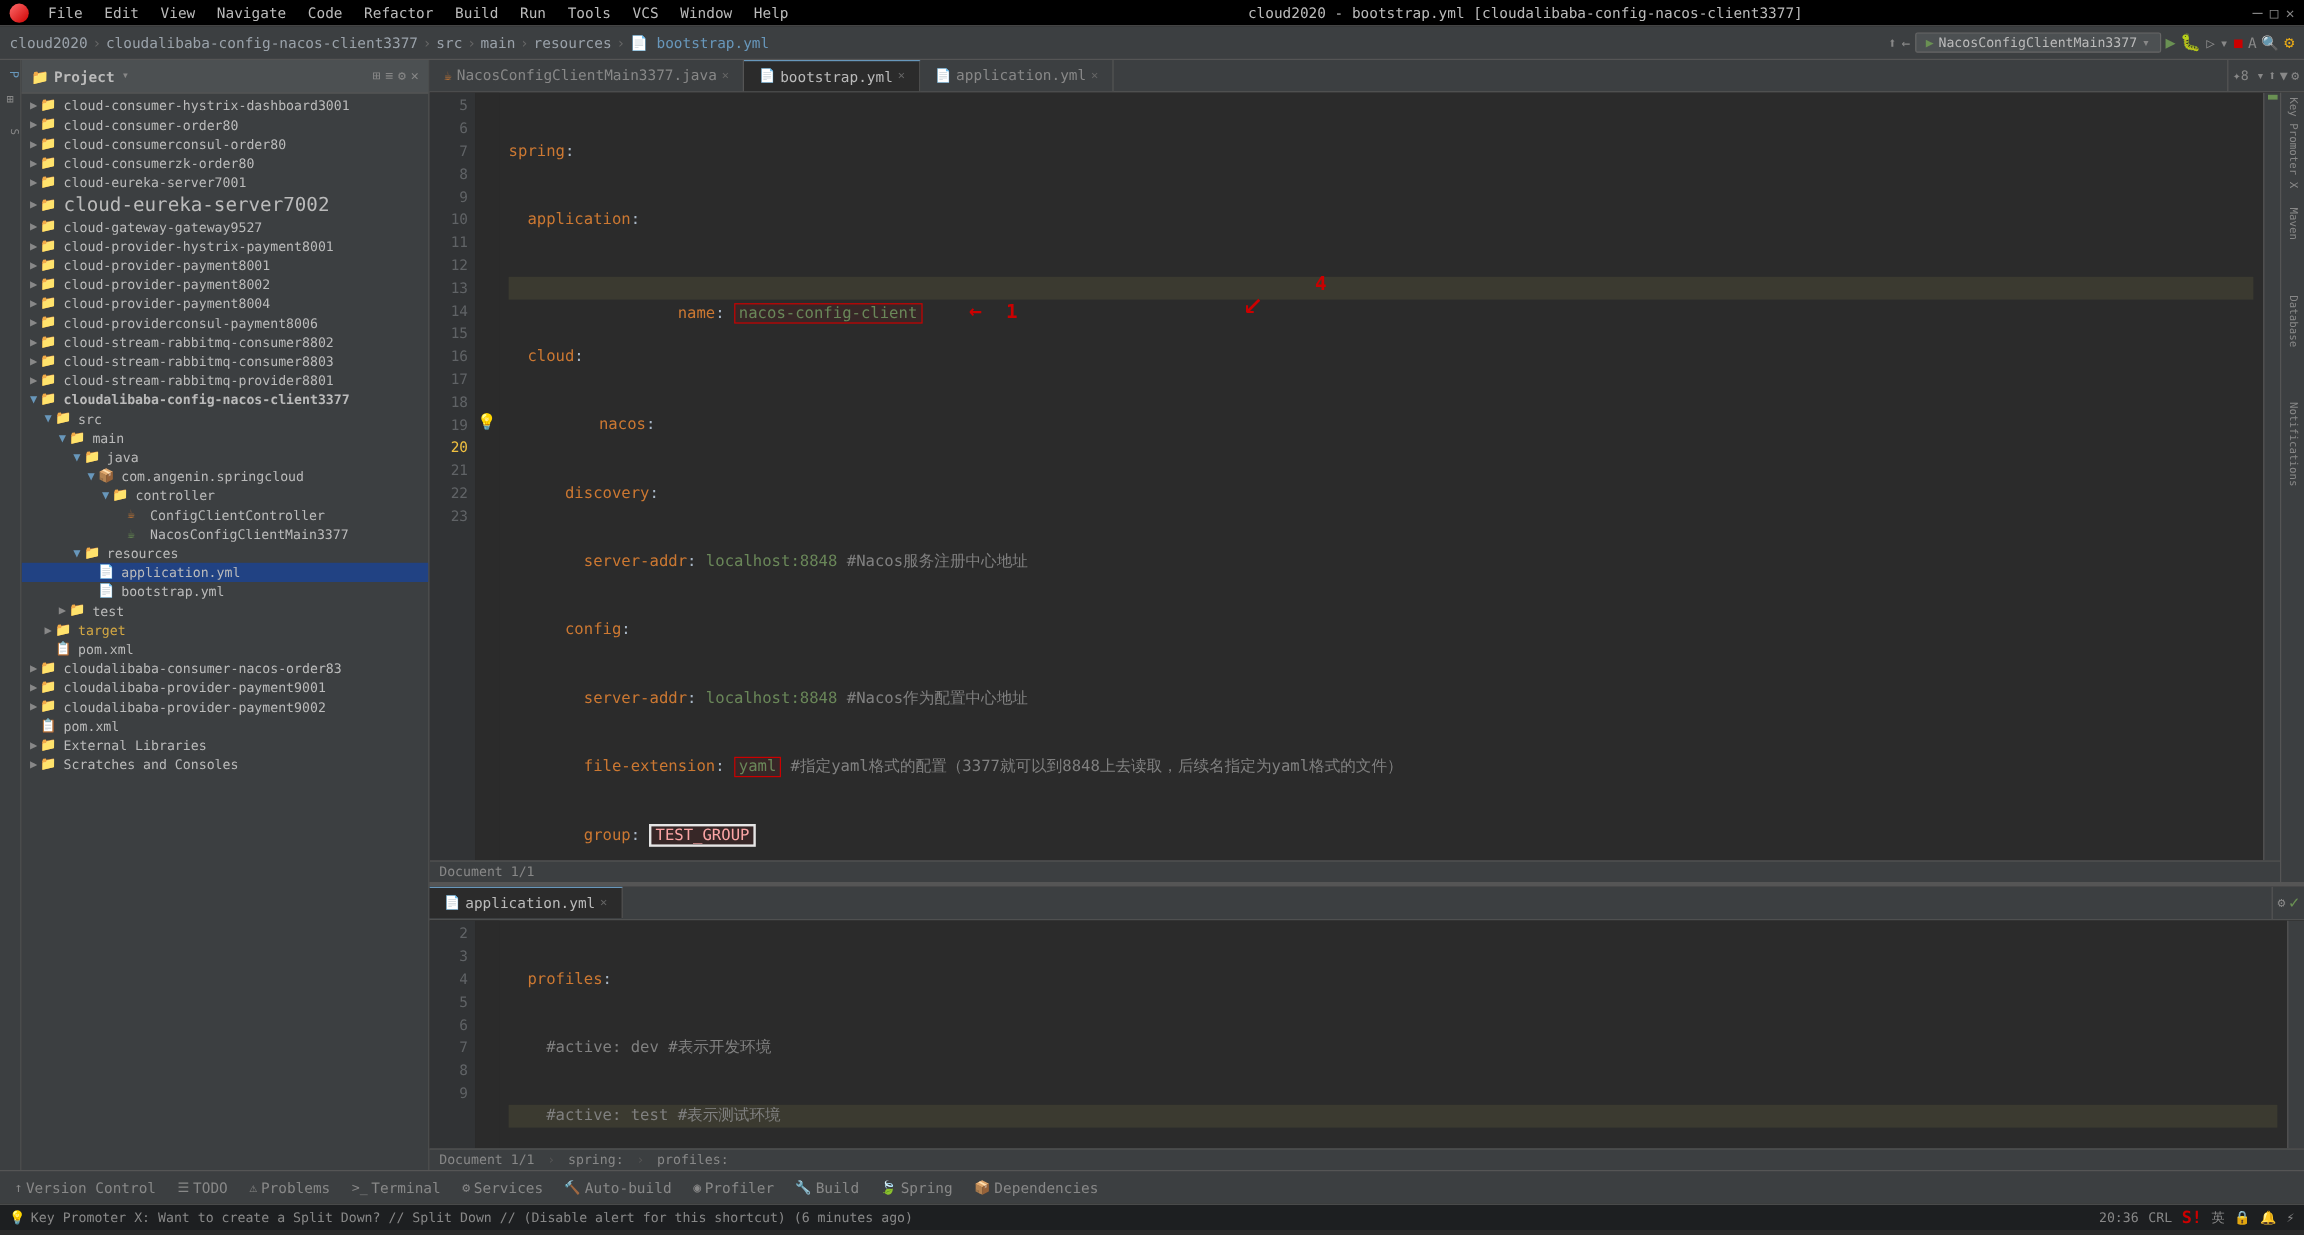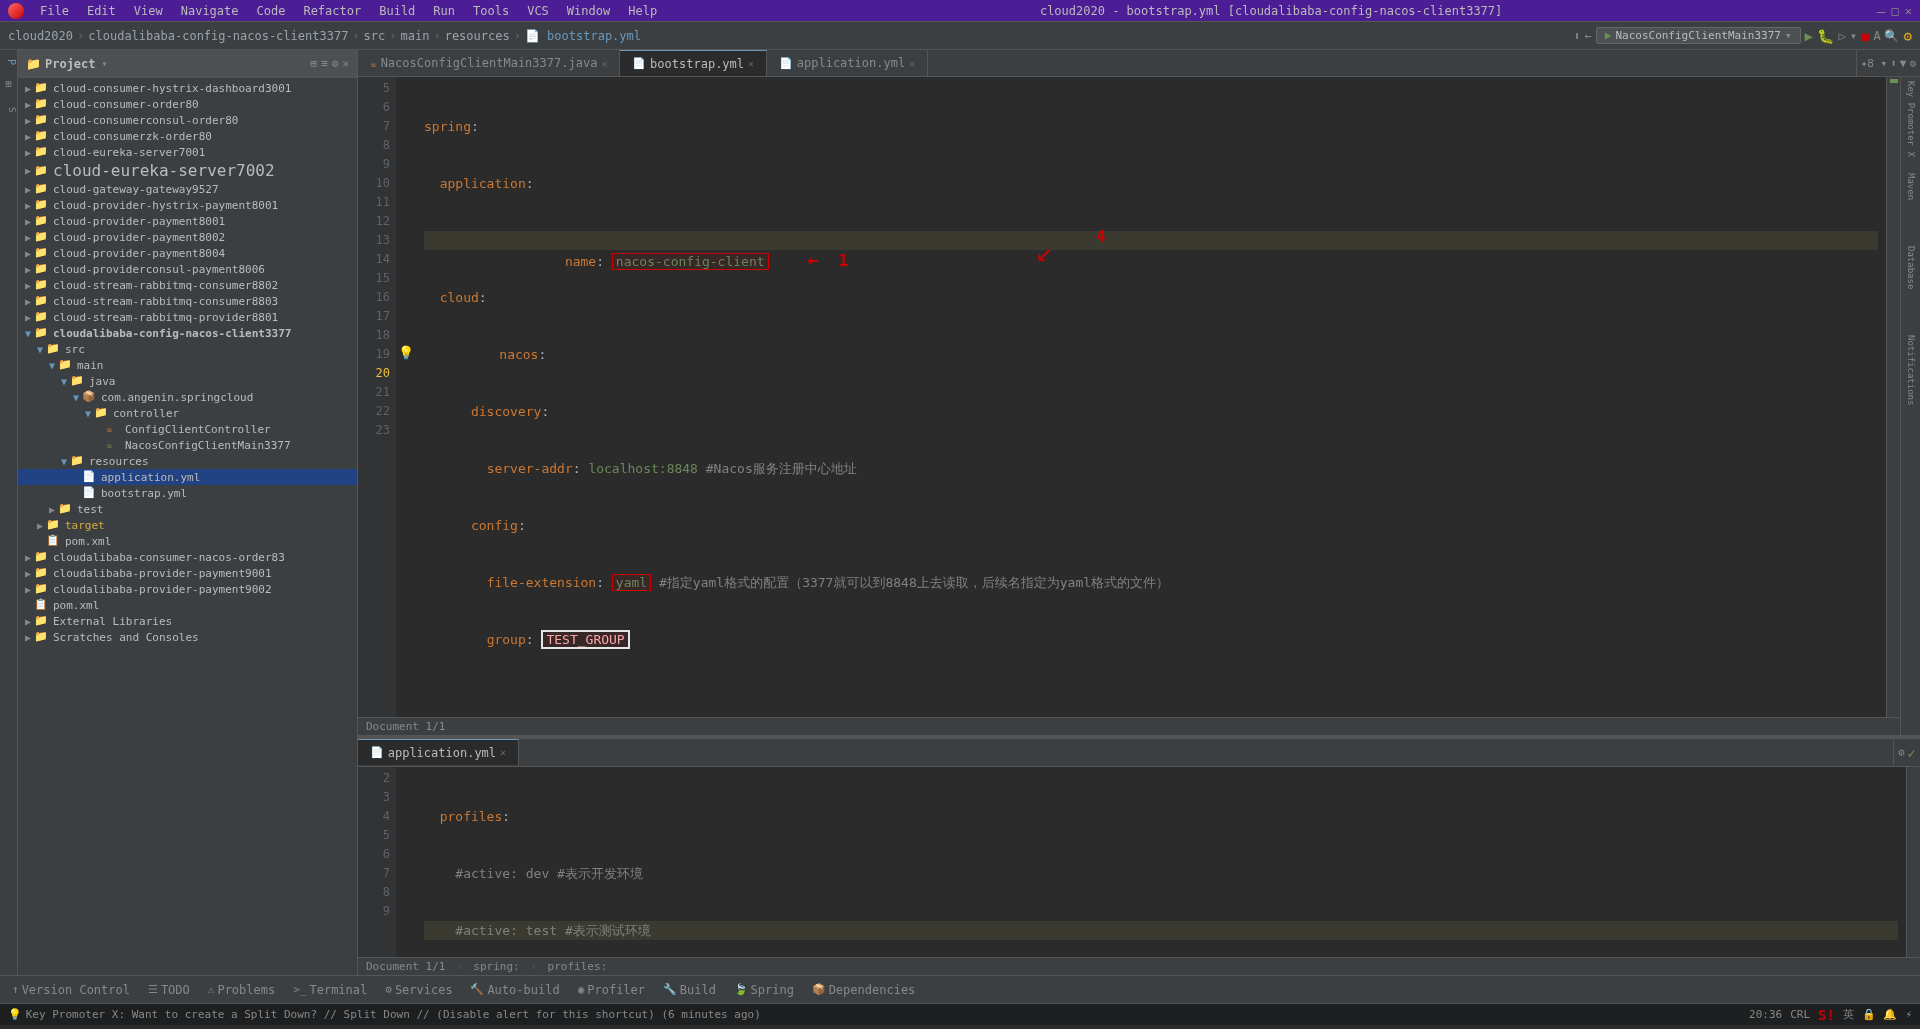--- a/index.html
+++ b/index.html
@@ -1,19 +1,19 @@
 <!DOCTYPE html>
 <html><head>
   <meta charset="utf-8">
   <style>
     * { margin: 0; padding: 0; box-sizing: border-box; }
     body { font-family: 'Consolas', 'Monaco', monospace; font-size: 12px; background: #2b2b2b; color: #a9b7c6; overflow: hidden; width: 1920px; height: 1029px; }
 
     
-    .menubar { background: #4c1d95; height: 22px; display: flex; align-items: center; padding: 0 8px; gap: 2px; border-bottom: 1px solid #555; }
+    .menubar { background: #000000; height: 22px; display: flex; align-items: center; padding: 0 8px; gap: 2px; border-bottom: 1px solid #555; }
     .menubar-logo { width: 16px; height: 16px; background: #ff0000; border-radius: 2px; margin-right: 6px; flex-shrink: 0; }
     .menubar-item { color: #bbbbbb; font-size: 12px; padding: 2px 8px; cursor: pointer; }
     .title-bar { flex: 1; text-align: center; color: #bbbbbb; font-size: 12px; }
 
     
     .breadcrumb { background: #3c3f41; height: 28px; display: flex; align-items: center; padding: 0 8px; border-bottom: 1px solid #555; font-size: 12px; color: #9aa2aa; gap: 4px; }
     .breadcrumb-sep { color: #666; }
     .breadcrumb-item { color: #9aa2aa; }
     .breadcrumb-item.active { color: #6897bb; }
 
@@ -402,20 +402,21 @@
             <div style="height:19px;"><span style="color:#cc7832;">spring</span><span style="color:#a9b7c6;">:</span></div>
             <div style="height:19px;"><span style="color:#a9b7c6;">  </span><span style="color:#cc7832;">application</span><span style="color:#a9b7c6;">:</span></div>
             <div style="height:19px;background:#3b3a30;">
               <span style="color:#a9b7c6;">    </span><span style="color:#cc7832;">name</span><span style="color:#a9b7c6;">: </span><span style="border:1px solid #cc0000;padding:0 3px;background:rgba(200,0,0,0.08);color:#6a8759;">nacos-config-client</span><span style="color:#a9b7c6;">     </span><span style="color:#cc0000;font-size:18px;font-weight:bold;">←</span><span style="color:#cc0000;font-size:16px;font-weight:bold;margin-left:20px;">1</span>
             </div>
             <div style="height:19px;"><span style="color:#a9b7c6;">  </span><span style="color:#cc7832;">cloud</span><span style="color:#a9b7c6;">:</span></div>
             <div style="height:19px;"><span style="color:#a9b7c6;">    </span><span style="color:#cc7832;margin-left:44px;">nacos</span><span style="color:#a9b7c6;">:</span></div>
             <div style="height:19px;"><span style="color:#a9b7c6;">      </span><span style="color:#cc7832;">discovery</span><span style="color:#a9b7c6;">:</span></div>
             <div style="height:19px;"><span style="color:#a9b7c6;">        </span><span style="color:#cc7832;">server-addr</span><span style="color:#a9b7c6;">: </span><span style="color:#6a8759;">localhost:8848</span> <span style="color:#808080;">#Nacos服务注册中心地址</span></div>
             <div style="height:19px;"><span style="color:#a9b7c6;">      </span><span style="color:#cc7832;">config</span><span style="color:#a9b7c6;">:</span></div>
+            <div style="height:19px;"><span style="color:#a9b7c6;">        </span><span style="color:#cc7832;">server-addr</span><span style="color:#a9b7c6;">: </span><span style="color:#6a8759;">localhost:8848</span> <span style="color:#808080;">#Nacos作为配置中心地址</span></div>
             <div style="height:19px;"><span style="color:#a9b7c6;">        </span><span style="color:#cc7832;">file-extension</span><span style="color:#a9b7c6;">: </span><span style="border:1px solid #cc0000;padding:0 3px;background:rgba(200,0,0,0.08);color:#6a8759;">yaml</span><span style="color:#808080;"> #指定yaml格式的配置（3377就可以到8848上去读取，后续名指定为yaml格式的文件）</span></div>
             <div style="height:19px;"><span style="color:#a9b7c6;">        </span><span style="color:#cc7832;">group</span><span style="color:#a9b7c6;">: </span><span style="border:2px solid #e5e5e5;padding:0 3px;background:rgba(200,0,0,0.08);color:#fca5a5;">TEST_GROUP</span></div>
             
             
             
             
             
             
             
             

